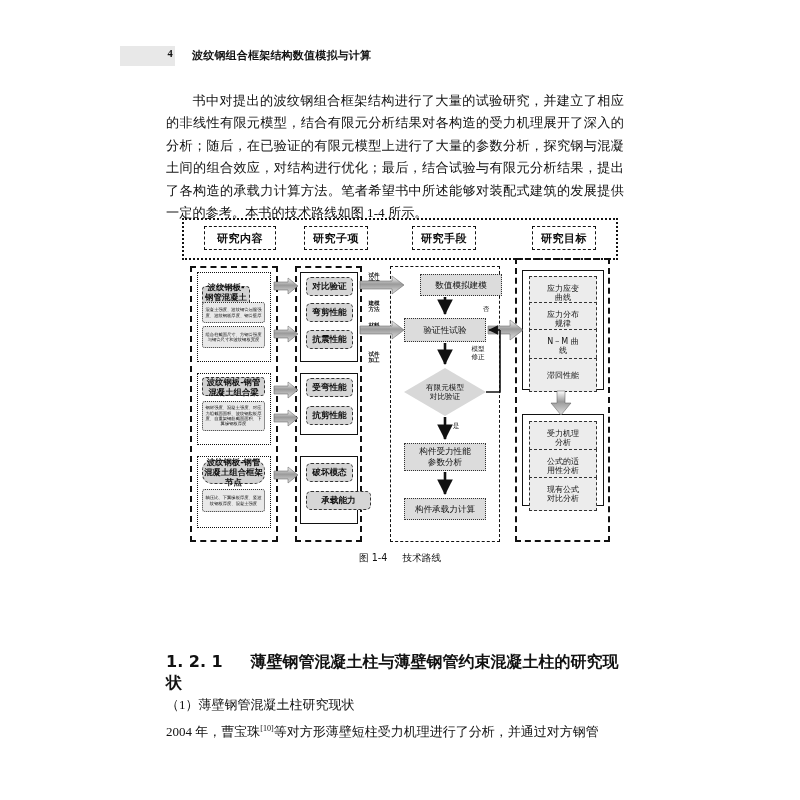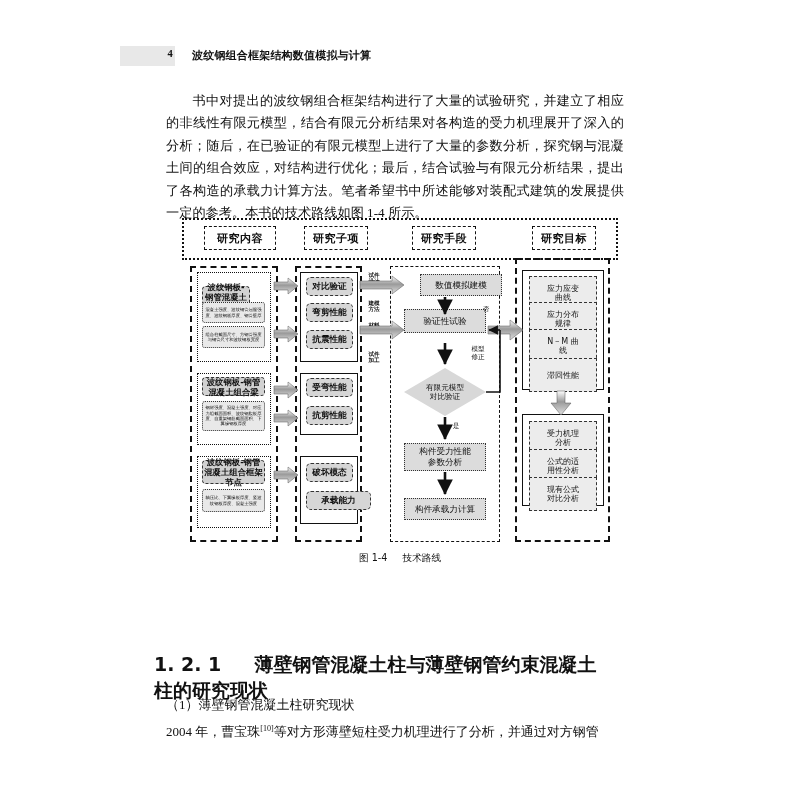--- a/index.html
+++ b/index.html
@@ -111,22 +111,22 @@
     font-size:9.6px;font-family:"DejaVu Sans",sans-serif;
   }
 
   
   .h2{
     position:absolute;left:166px;top:602px;width:458px;
     font-size:21px;font-weight:bold;font-family:"DejaVu Sans",sans-serif;
     text-align:center;letter-spacing:1px;
   }
   .h3{
-    position:absolute;left:154px;top:652px;width:458px;
-    font-size:19px;font-weight:bold;font-family:"DejaVu Sans",sans-serif;
+    position:absolute;left:166px;top:652px;width:458px;
+    font-size:16px;font-weight:bold;font-family:"DejaVu Sans",sans-serif;
   }
   .t1{position:absolute;left:166px;top:694px;width:458px;font-size:13px;line-height:22px;}
   .t2{position:absolute;left:166px;top:718px;width:458px;font-size:13px;line-height:22px;}
   sup{font-size:.62em;vertical-align:super;}
 </style>
 </head>
 <body>
 
 <div class="page">
 
@@ -154,21 +154,21 @@
     <div class="grp grp-dot" style="left:15px;top:54px;width:74px;height:90px;"></div>
     <div class="nodebox" style="left:20px;top:68px;width:48px;height:22px;text-align:center;">波纹钢板-钢管混凝土组合柱</div>
     <div class="tiny" style="left:20px;top:84px;width:63px;height:21px;">混凝土强度、波纹钢管屈服强度、波纹钢板厚度、钢管壁厚</div>
     <div class="tiny" style="left:20px;top:108px;width:63px;height:22px;">组合柱截面尺寸、方钢管强度与钢管尺寸和波纹钢板宽度</div>
 
     <div class="grp grp-dot" style="left:15px;top:155px;width:74px;height:72px;"></div>
     <div class="nodebox" style="left:20px;top:159px;width:63px;height:19px;">波纹钢板-钢管混凝土组合梁</div>
     <div class="tiny" style="left:20px;top:183px;width:63px;height:30px;">钢材强度、混凝土强度、对应力组截面面积、波纹钢腹板厚度、自重架钢筋截面面积、下翼缘钢板厚度</div>
 
     <div class="grp grp-dot" style="left:15px;top:238px;width:74px;height:72px;"></div>
-    <div class="nodebox" style="left:20px;top:242px;width:63px;height:24px;">波纹钢板-钢管混凝土组合框架节点</div>
+    <div class="nodebox" style="left:20px;top:242px;width:63px;height:24px;border-radius:10px;">波纹钢板-钢管混凝土组合框架节点</div>
     <div class="tiny" style="left:20px;top:271px;width:63px;height:23px;">轴压比、下翼缘板厚度、竖波纹钢板厚度、混凝土强度</div>
 
     <div class="grp grp-solid" style="left:118px;top:54px;width:58px;height:90px;"></div>
     <div class="sub" style="left:124px;top:59px;width:47px;height:19px;">对比验证</div>
     <div class="sub" style="left:124px;top:85px;width:47px;height:19px;">弯剪性能</div>
     <div class="sub" style="left:124px;top:112px;width:47px;height:19px;">抗震性能</div>
 
     <div class="grp grp-solid" style="left:118px;top:155px;width:58px;height:62px;"></div>
     <div class="sub" style="left:124px;top:160px;width:47px;height:19px;">受弯性能</div>
     <div class="sub" style="left:124px;top:188px;width:47px;height:19px;">抗剪性能</div>
@@ -188,21 +188,21 @@
     <div class="vlabel" style="left:185px;top:104px;">
       <span>材料</span><br>
       <span>本构</span>
     </div>
     <div class="vlabel" style="left:185px;top:133px;">
       <span>试件</span><br>
       <span>加工</span>
     </div>
 
     <div class="flowbox" style="left:222px;top:56px;width:82px;height:22px;margin-left:16px;">数值模拟建模</div>
-    <div class="flowbox" style="left:222px;top:91px;width:82px;height:24px;">验证性试验</div>
+    <div class="flowbox" style="left:222px;top:100px;width:82px;height:24px;">验证性试验</div>
 
     <div class="diamond" style="left:222px;top:150px;width:82px;height:48px;
          clip-path:polygon(50% 0,100% 50%,50% 100%,0 50%);">
       <span style="white-space:pre-line">有限元模型
 对比验证</span>
     </div>
 
     <div class="flowbox" style="left:222px;top:225px;width:82px;height:28px;">
       <span style="white-space:pre-line">构件受力性能
 参数分析</span>

